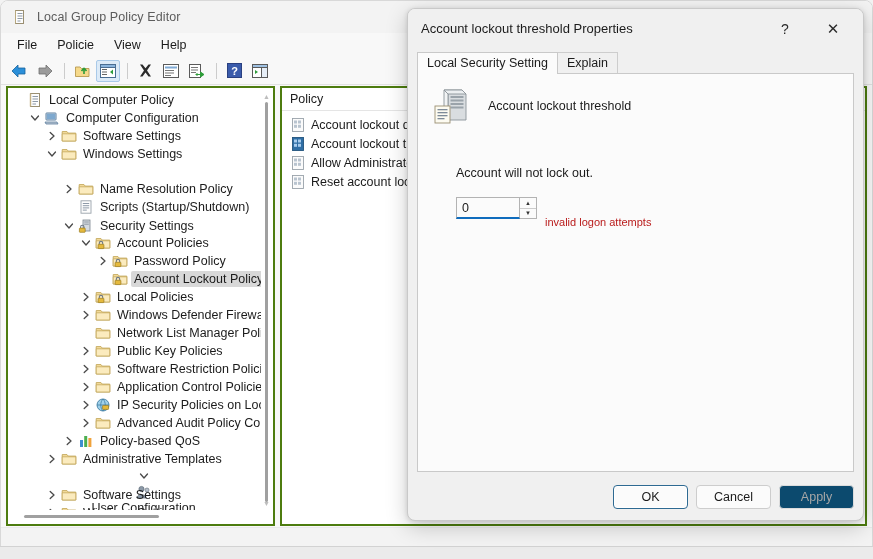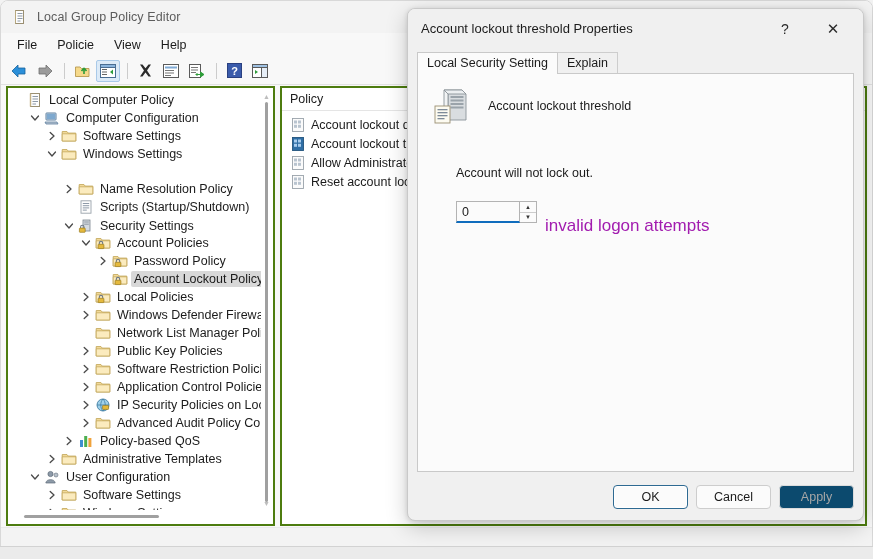--- a/index.html
+++ b/index.html
@@ -337,21 +337,21 @@
   .spin-btn {
     flex: 1;
     display: flex; align-items: center; justify-content: center;
     font-size: 6px; color: #333;
     background: #fbfbfb;
     border-bottom: 1px solid #ccc;
   }
   .spin-btn:last-child { border-bottom: none; }
   .spin-suffix {
     margin-left: 8px;
-    font-size: 17px; color: #a21caf; margin-top: 28px;
+    font-size: 11px; color: #b91c1c; margin-top: 28px;
   }
 
   .dlg-buttons {
     position: absolute;
     right: 9px; bottom: 11px;
     display: flex;
   }
   .dbtn {
     width: 75px; height: 24px;
     font-size: 12.5px;
@@ -776,21 +776,21 @@
                 </svg>
               </span>
               <span class="ticon">
                 <svg xmlns="http://www.w3.org/2000/svg" width="16" height="16" viewBox="0 0 16 16">
                   <path d="M1.2 3.6 L6 3.6 L7.3 5.1 L14.8 5.1 L14.8 13 L1.2 13 Z" fill="#f7dfa0" stroke="#c2a659" stroke-width="0.9"></path>
                   <path d="M1.2 5.8 L14.8 5.8 L14.8 13 L1.2 13 Z" fill="#fbebbe" stroke="#c2a659" stroke-width="0.8"></path>
                 </svg>
               </span>
               <span class="lbl">Administrative Templates</span>
             </div>
-            <div class="tnode" style="padding-left: 19px;">
+            <div class="tnode" style="padding-left: 19px; flex-direction: column;">
               <span class="chev">
                 <svg xmlns="http://www.w3.org/2000/svg" width="10" height="10" viewBox="0 0 10 10">
                   <path d="M1.5 3 L5 7 L8.5 3" fill="none" stroke="#4a4a4a" stroke-width="1.3" stroke-linecap="round" stroke-linejoin="round"></path>
                 </svg>
               </span>
               <span class="ticon">
                 <svg xmlns="http://www.w3.org/2000/svg" width="16" height="16" viewBox="0 0 16 16">
                   <circle cx="6.5" cy="5" r="2.6" fill="#8d9aa8" stroke="#5f6b78" stroke-width="0.7"></circle>
                   <path d="M1.8 14 C2.2 9.5 10.8 9.5 11.2 14 Z" fill="#8d9aa8" stroke="#5f6b78" stroke-width="0.7"></path>
                   <circle cx="12" cy="6" r="2" fill="#b7c1cb" stroke="#5f6b78" stroke-width="0.6"></circle>

